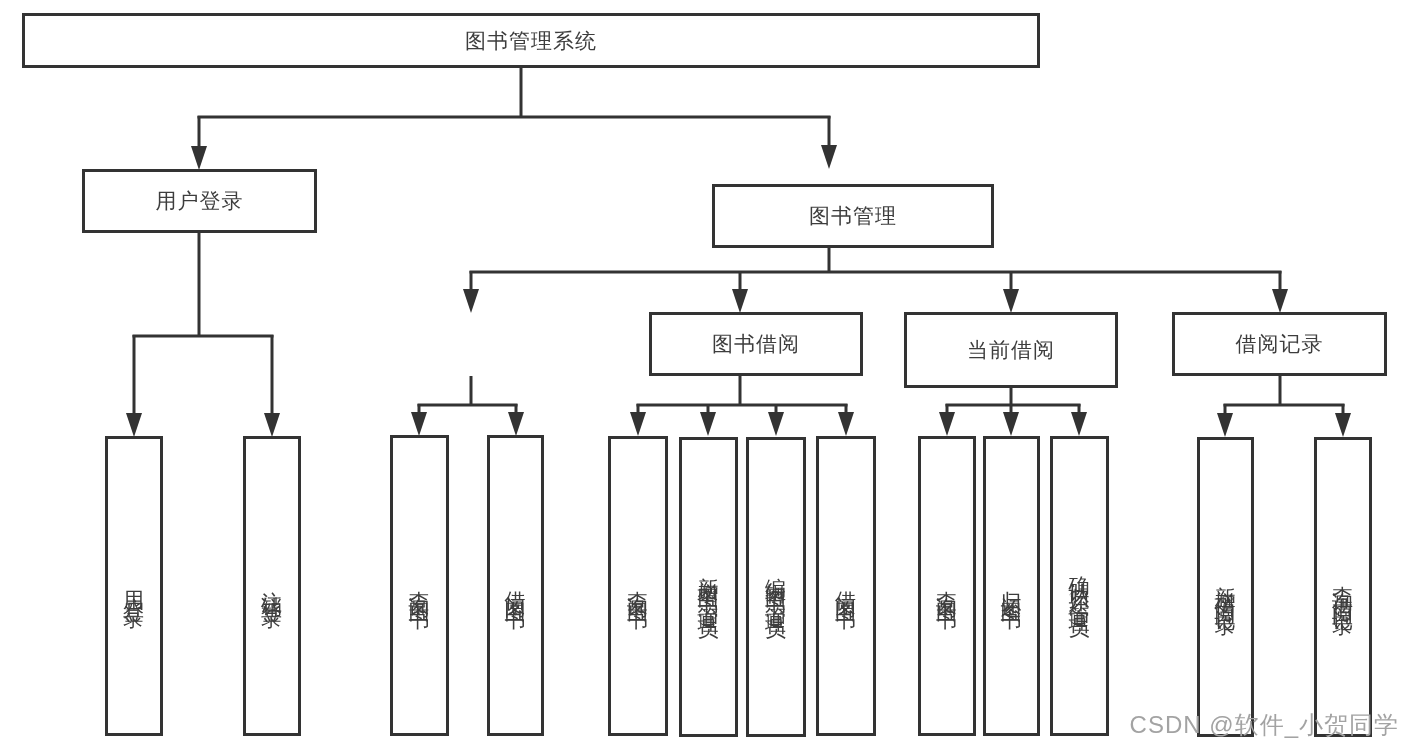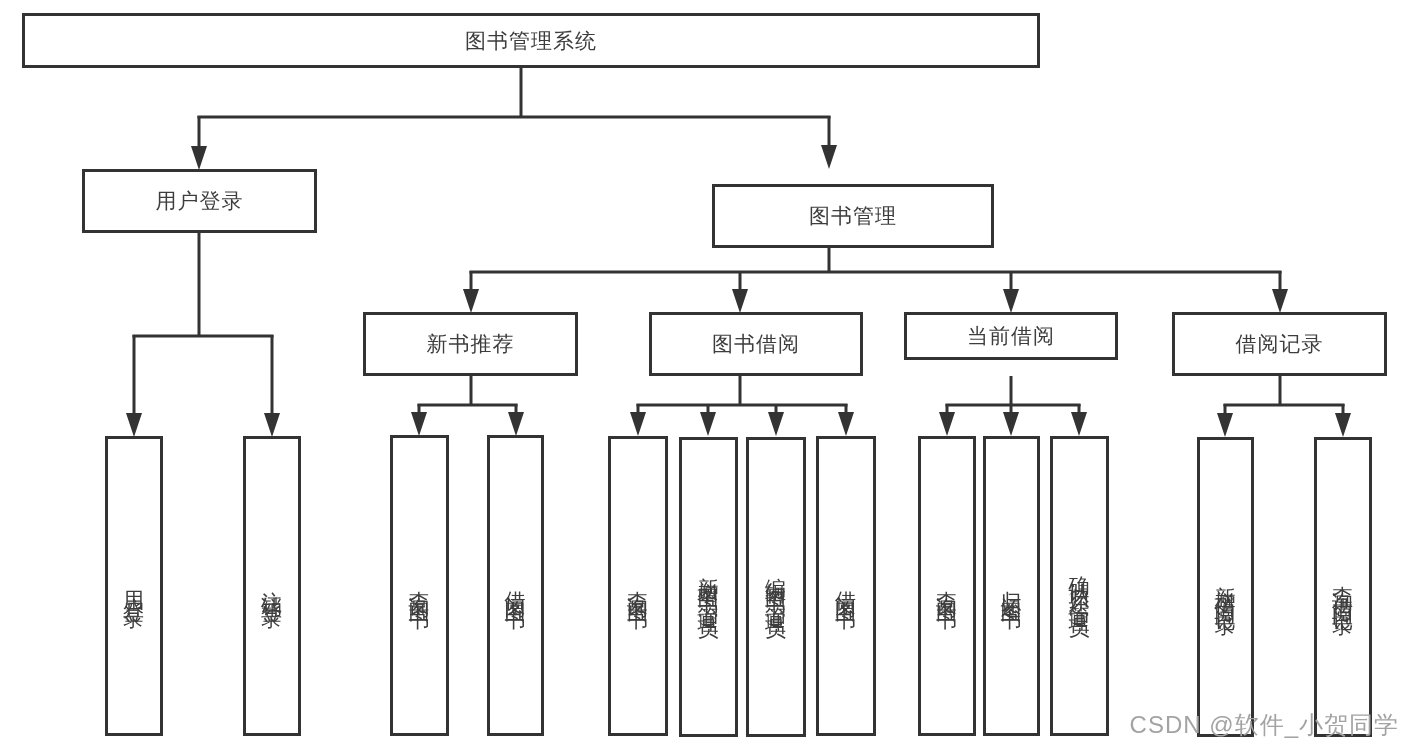--- a/index.html
+++ b/index.html
@@ -133,27 +133,24 @@
     <span>图书管理系统</span>
   </div>
 
   <div class="node" style="left:82px;top:169px;width:235px;height:64px">
     <span>用户登录</span>
   </div>
   <div class="node" style="left:712px;top:184px;width:282px;height:64px">
     <span>图书管理</span>
   </div>
 
-  <div class="node" style="left:363px;top:312px;width:215px;height:64px">
-    <span>新书推荐</span>
-  </div>
   <div class="node" style="left:649px;top:312px;width:214px;height:64px">
     <span>图书借阅</span>
   </div>
-  <div class="node" style="left:904px;top:312px;width:214px;height:48px">
+  <div class="node" style="left:904px;top:312px;width:214px;height:76px">
     <span>当前借阅</span>
   </div>
   <div class="node" style="left:1172px;top:312px;width:215px;height:64px">
     <span>借阅记录</span>
   </div>
 
   <div class="node v" style="left:105px;top:436px;width:58px;height:300px">
     <span>用户登录</span>
   </div>
   <div class="node v" style="left:243px;top:436px;width:58px;height:300px">

